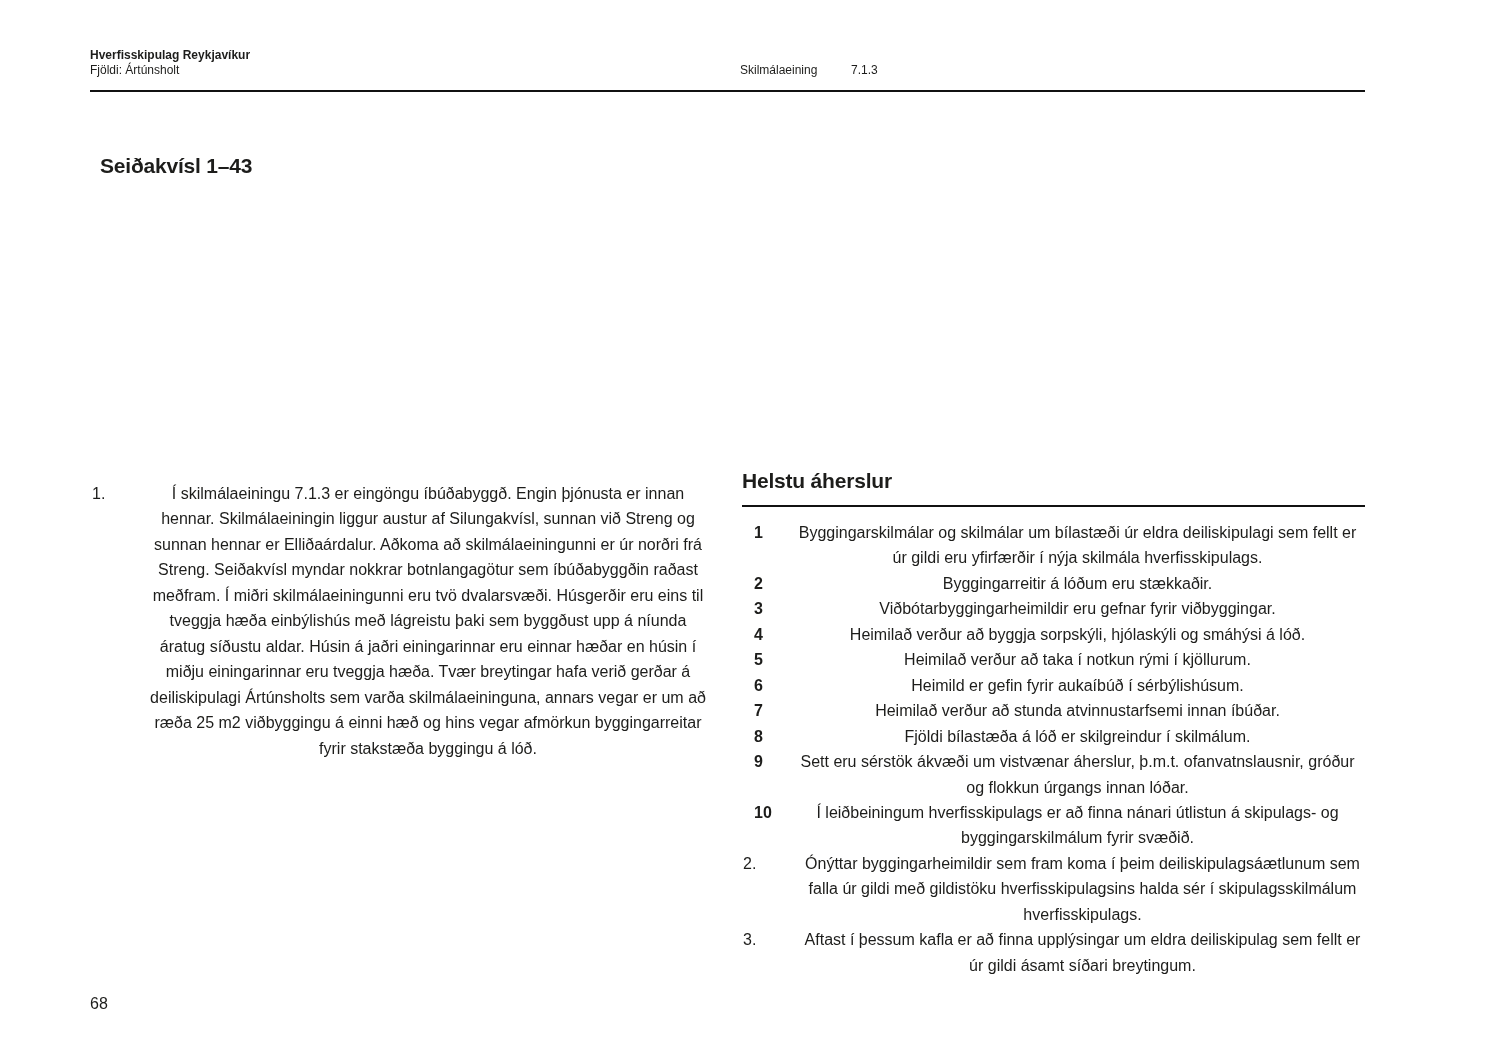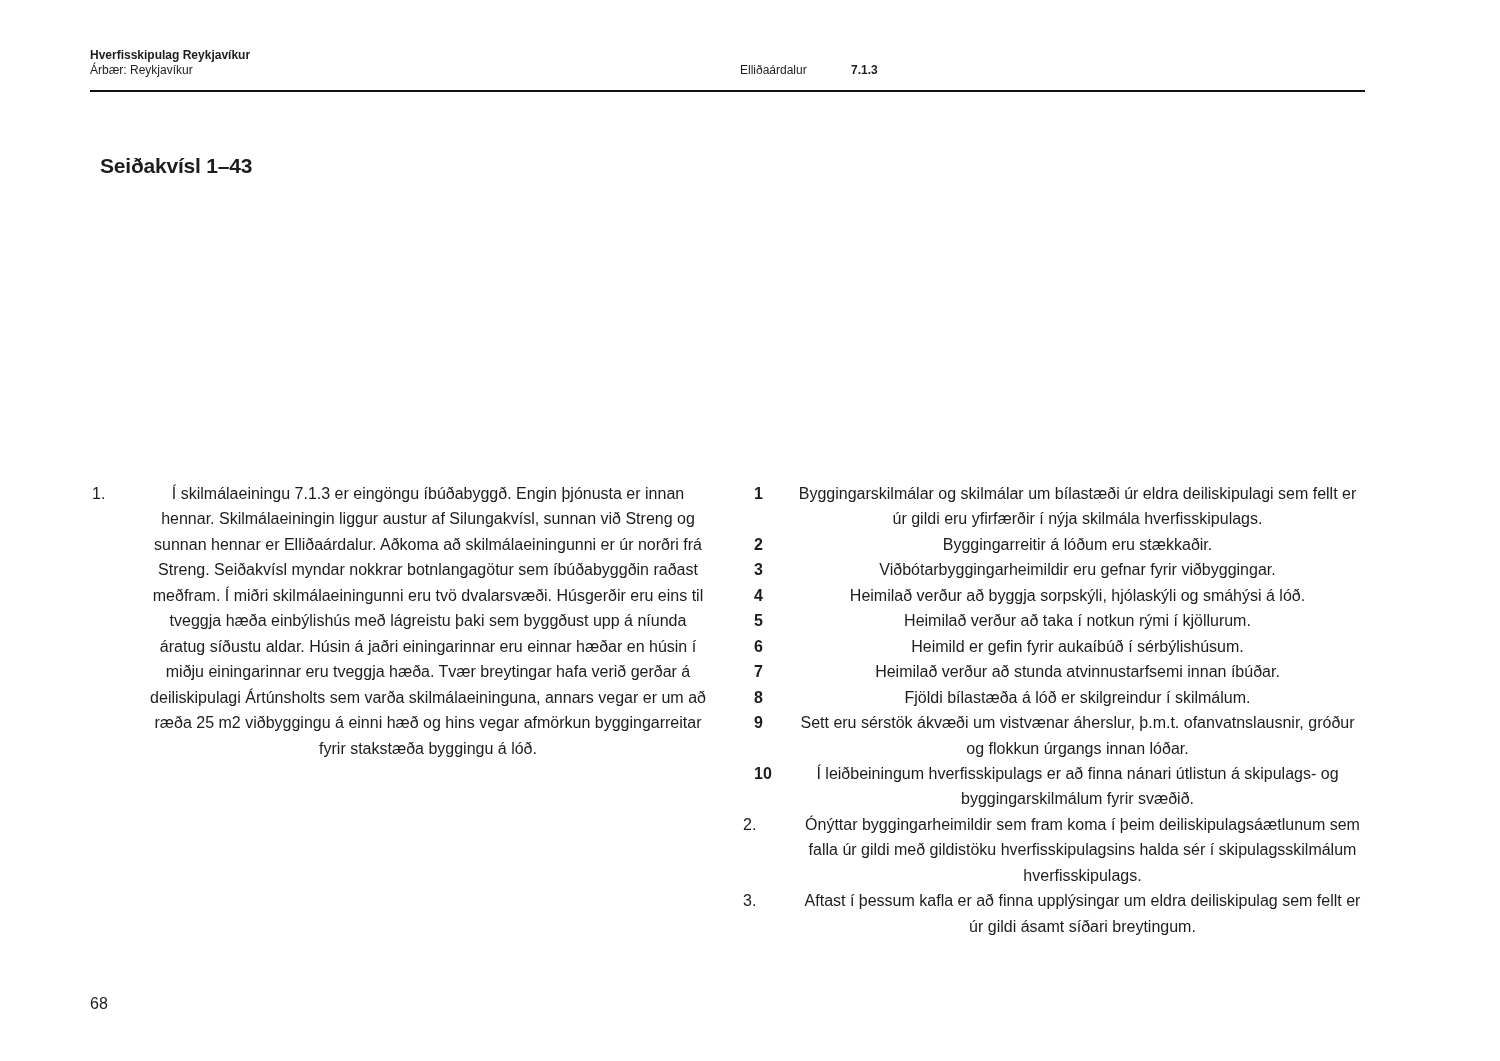--- a/index.html
+++ b/index.html
@@ -20,21 +20,21 @@
     right: 135px;
     top: 48px;
     height: 42px;
     border-bottom: 2px solid #111111;
     font-size: 12px;
     line-height: 15px;
   }
   .hdr-org      { position: absolute; left: 0;     top: 0;    font-weight: bold; }
   .hdr-district { position: absolute; left: 0;     top: 15px; }
   .hdr-meta-label { position: absolute; left: 650px; top: 15px; }
-  .hdr-meta-value { position: absolute; left: 761px; top: 15px; font-weight: bold; }
+  .hdr-meta-value { position: absolute; left: 761px; top: 15px; }
 
   
   .title {
     position: absolute;
     left: 90px;
     top: 143px;
     margin: 10px;
     font-size: 21px;
     line-height: 26px;
     font-weight: bold;
@@ -82,39 +82,40 @@
     line-height: 16px;
   }
 </style>
 </head>
 <body>
 
 <div class="page">
 
   <header class="hdr">
     <div class="hdr-org">Hverfisskipulag Reykjavíkur</div>
-    <div class="hdr-district">Árbær: Reykjavíkur</div>
-    <span class="hdr-meta-label">Elliðaárdalur</span>
+    <div class="hdr-district">Fjöldi: Ártúnsholt</div>
+    <span class="hdr-meta-label">Skilmálaeining</span>
     <span class="hdr-meta-value">7.1.3</span>
   </header>
 
   <h1 class="title">Seiðakvísl 1–43</h1>
 
   <div class="cols">
 
     <section class="col col-left">
       <div class="list">
         <div class="row">
           <span class="num">1.</span>
           <span class="txt">Í skilmálaeiningu 7.1.3 er eingöngu íbúðabyggð. Engin þjónusta er innan hennar. Skilmálaeiningin liggur austur af Silungakvísl, sunnan við Streng og sunnan hennar er Elliðaárdalur. Aðkoma að skilmálaeiningunni er úr norðri frá Streng. Seiðakvísl myndar nokkrar botnlangagötur sem íbúðabyggðin raðast meðfram. Í miðri skilmálaeiningunni eru tvö dvalarsvæði. Húsgerðir eru eins til tveggja hæða einbýlishús með lágreistu þaki sem byggðust upp á níunda áratug síðustu aldar. Húsin á jaðri einingarinnar eru einnar hæðar en húsin í miðju einingarinnar eru tveggja hæða. Tvær breytingar hafa verið gerðar á deiliskipulagi Ártúnsholts sem varða skilmálaeininguna, annars vegar er um að ræða 25 m2 viðbyggingu á einni hæð og hins vegar afmörkun byggingarreitar fyrir stakstæða byggingu á lóð.</span>
         </div>
       </div>
     </section>
 
     <section class="col col-right">
+      <h2>Helstu áherslur</h2>
       <div class="list">
         <div class="row inner">
           <span class="num">1</span>
           <span class="txt">Byggingarskilmálar og skilmálar um bílastæði úr eldra deiliskipulagi sem fellt er úr gildi eru yfirfærðir í nýja skilmála hverfisskipulags.</span>
         </div>
         <div class="row inner">
           <span class="num">2</span>
           <span class="txt">Byggingarreitir á lóðum eru stækkaðir.</span>
         </div>
         <div class="row inner">

